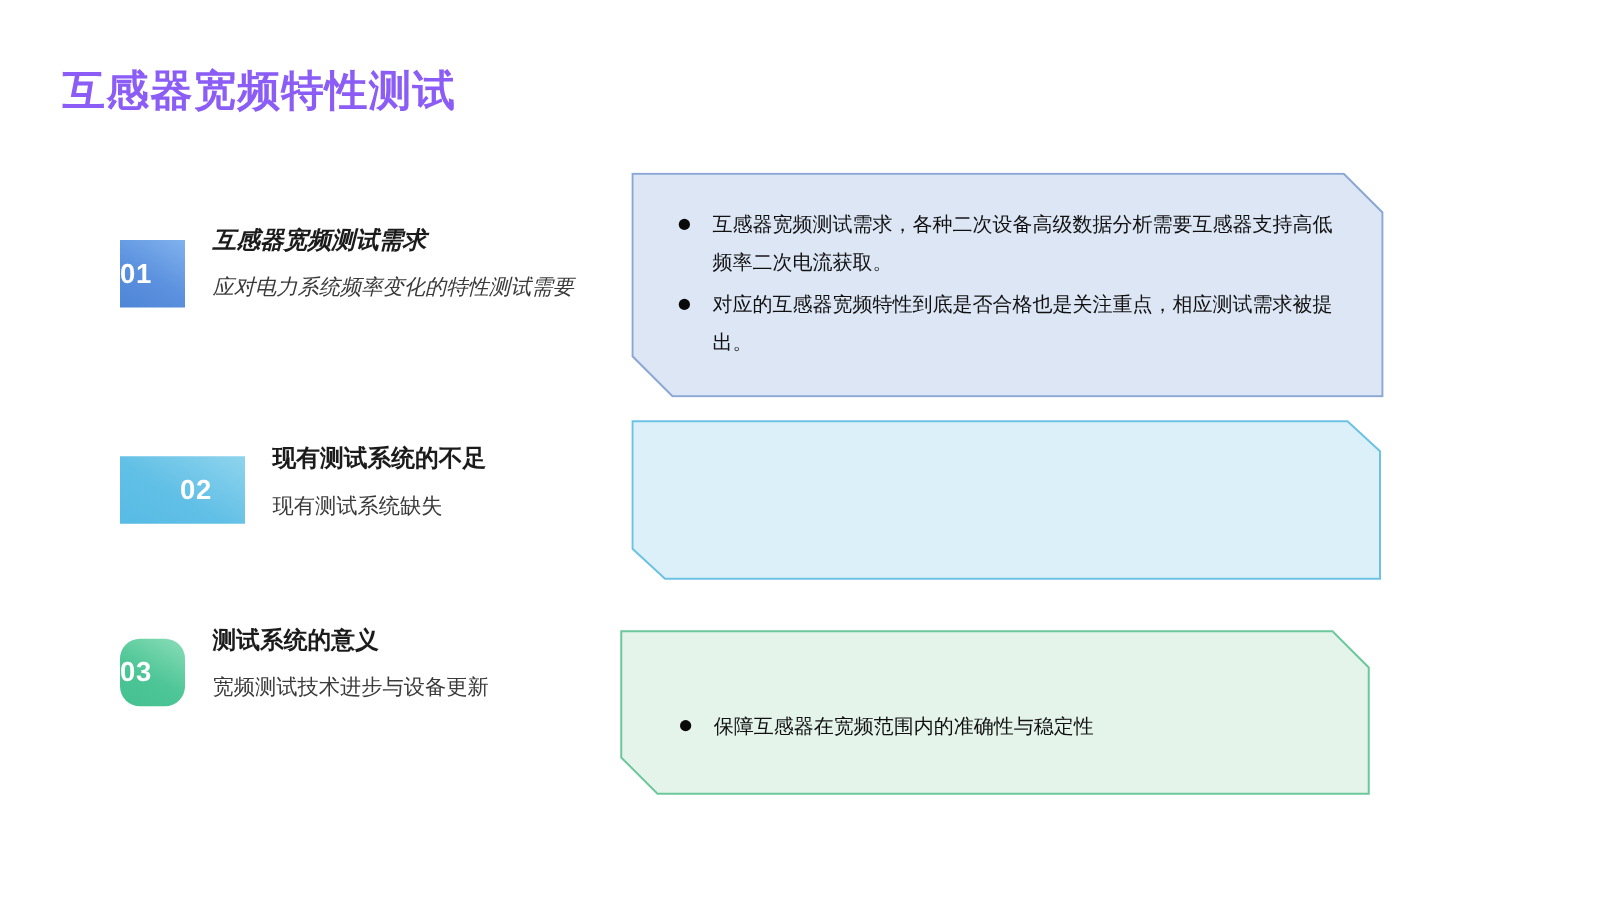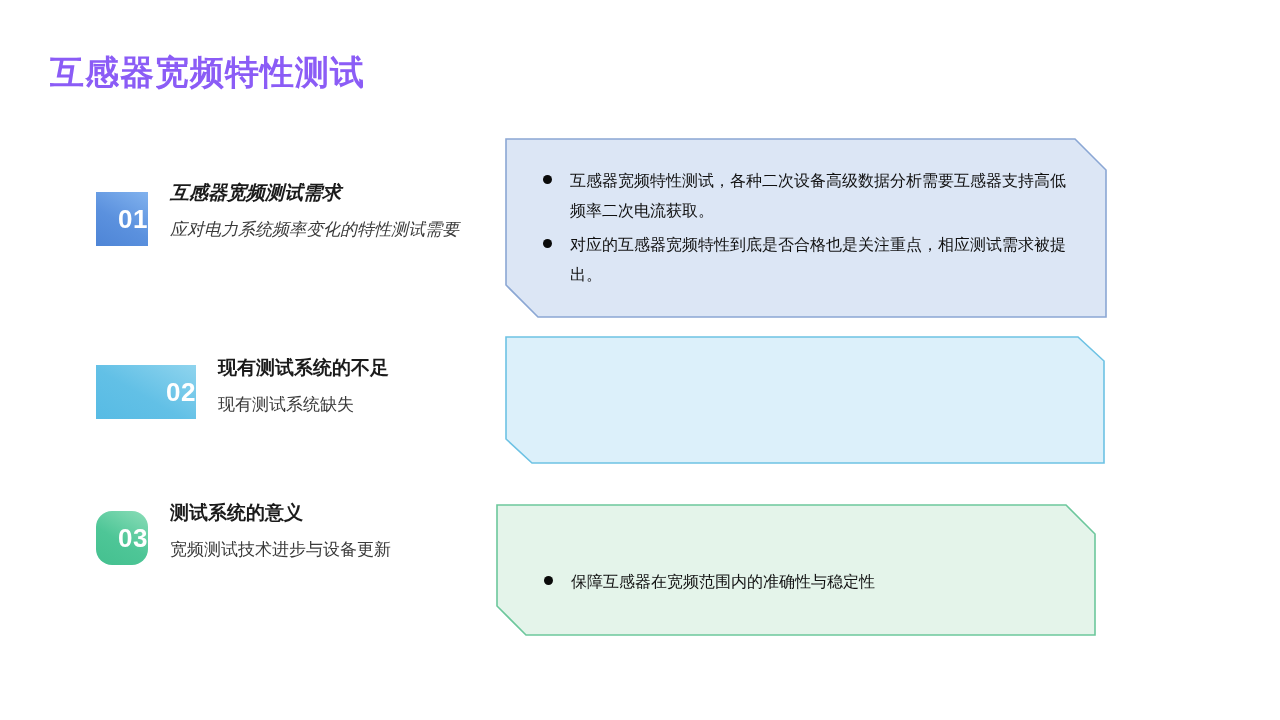--- a/index.html
+++ b/index.html
@@ -33,23 +33,23 @@
     position: absolute;
     display: flex;
     align-items: flex-start;
   }
   .step-badge {
     width: 52px;
     height: 54px;
     flex: 0 0 52px;
     display: flex;
     align-items: center;
-    justify-content: flex-end;
+    justify-content: flex-start;
     color: #ffffff;
-    font-size: 26px;
+    font-size: 22px;
     font-weight: bold;
     letter-spacing: 0.5px;
   }
   .badge-01 { background: linear-gradient(210deg, #81B2EE 0%, #5B91DE 55%, #4E85D6 100%); }
   .badge-02 { background: linear-gradient(210deg, #8FD4EE 0%, #62C0E6 55%, #57BBE4 100%); }
   .badge-03 { background: linear-gradient(210deg, #8BDDB8 0%, #4EC697 55%, #44C08F 100%); }
 
   .step-text {
     margin-left: 22px;
     padding-top: 0px;
@@ -166,21 +166,21 @@
   </div>
 </div>
 
 <div class="callout" id="callout-1">
   <svg class="callout-shape" viewBox="0 0 602 180" preserveAspectRatio="none">
     <polygon points="1,1 570,1 601,32 601,179 33,179 1,147" fill="#DCE6F5" stroke="#8BA7D4" stroke-width="1.6" vector-effect="non-scaling-stroke"></polygon>
   </svg>
   <div class="callout-body">
     <div class="bullet-row">
       <span class="bullet-dot"></span>
-      <span class="bullet-text">互感器宽频特性测试，各种二次设备高级数据分析需要互感器支持高低频率二次电流获取。</span>
+      <span class="bullet-text">互感器宽频测试需求，各种二次设备高级数据分析需要互感器支持高低频率二次电流获取。</span>
     </div>
     <div class="bullet-row">
       <span class="bullet-dot"></span>
       <span class="bullet-text">对应的互感器宽频特性到底是否合格也是关注重点，相应测试需求被提出。</span>
     </div>
   </div>
 </div>
 
 <div class="callout" id="callout-2">
   <svg class="callout-shape" viewBox="0 0 600 128" preserveAspectRatio="none">

